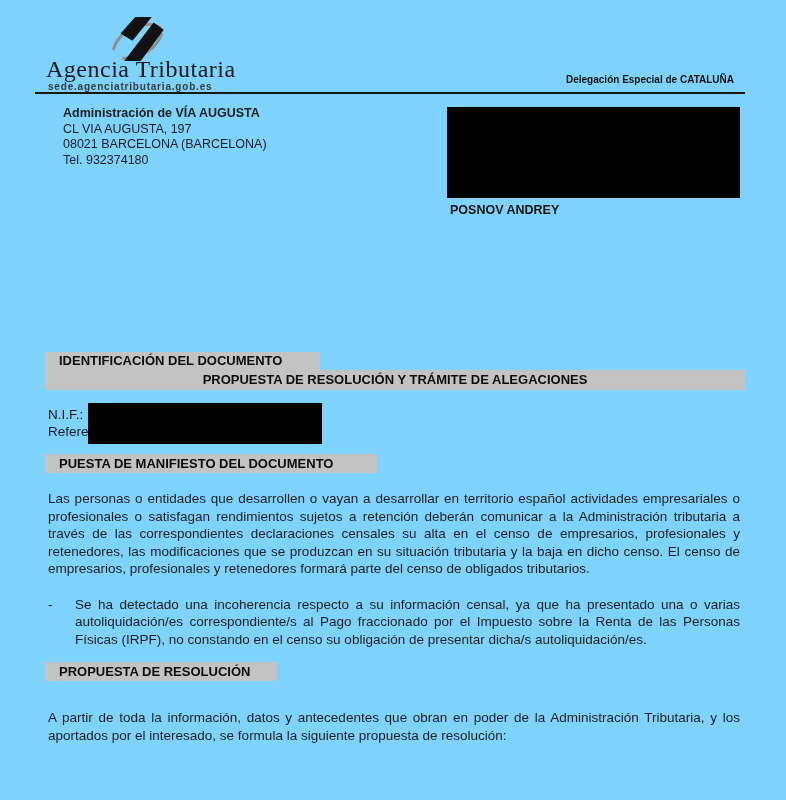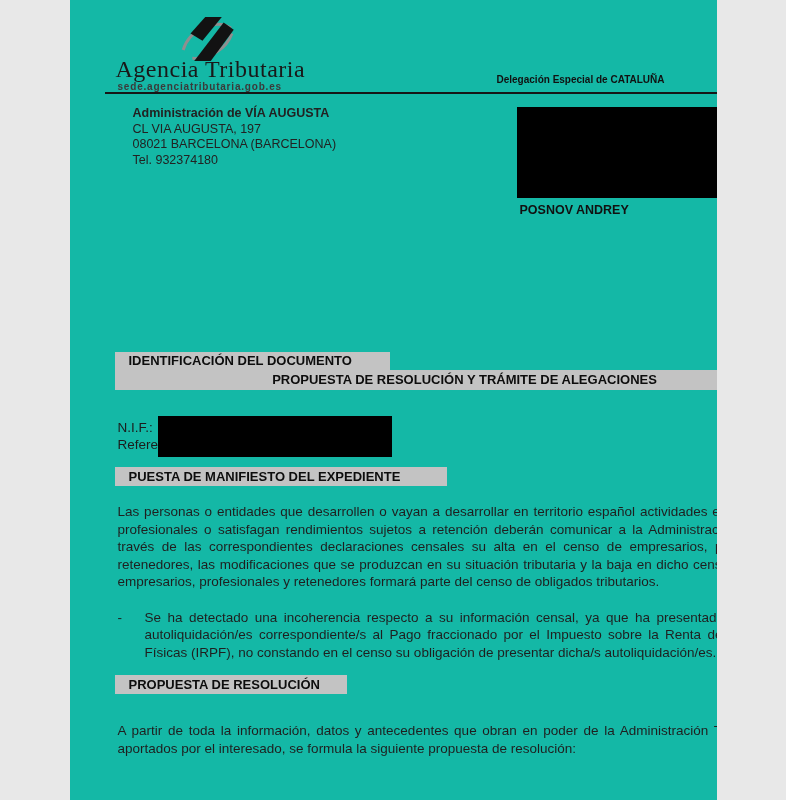--- a/index.html
+++ b/index.html
@@ -1,21 +1,21 @@
 <!DOCTYPE html>
 <html><head>
 <meta charset="utf-8">
 <style>
   * { margin:0; padding:0; box-sizing:border-box; }
   html,body { background:#e8e8e8; }
   .page {
     position:relative;
-    width:647px; height:800px;
+    width:786px; height:800px;
     margin:0 auto;
-    background:#14b8a6;
+    background:#7dd3fc;
     overflow:hidden;
     font-family:"Liberation Sans", sans-serif;
     color:#1c1c1c;
   }
   
   .logo-glyph { position:absolute; left:110px; top:16px; width:56px; height:46px; }
   .logo-title {
     position:absolute; left:46px; top:56px;
     font-family:"Liberation Serif", serif;
     font-size:24px; letter-spacing:0.5px; color:#191919;
@@ -44,21 +44,21 @@
     background:#c3c3c3; color:#0d0d0d;
     font-size:13px; font-weight:bold;
     height:20px; line-height:20px;
     padding:0 14px;
     white-space:nowrap;
   }
   .bar.title-bar { width:700px; text-align:center; }
   .bar.ident-bar { width:275px; height:18px; line-height:18px; margin-top:14px; }
   .bar.puesta-bar { width:332px; height:19px; line-height:19px; margin-top:14px; }
   .bar.resol-bar { width:232px; height:19px; line-height:19px; margin-top:14px; }
-  .nif-block { position:relative; margin-top:29px; margin-left:3px; font-size:13.5px; line-height:17px; }
+  .nif-block { position:relative; margin-top:16px; margin-left:3px; font-size:13.5px; line-height:17px; }
   .nif-redaction { position:absolute; left:40px; top:-3px; width:234px; height:41px; background:#000; }
   p.body-text {
     font-size:13.5px; line-height:17.5px;
     text-align:justify; color:#1f1f1f;
     margin-left:3px; width:692px;
   }
   .p1 { margin-top:17px; }
   .p2 { margin-top:13px; }
   .bullet { display:flex; margin-top:18px; margin-left:3px; width:692px; }
   .bullet .dash { flex:0 0 27px; font-size:13.5px; line-height:17.5px; }
@@ -96,21 +96,21 @@
     <div class="bar ident-bar">IDENTIFICACIÓN DEL DOCUMENTO</div>
 
     <div class="bar title-bar">PROPUESTA DE RESOLUCIÓN Y TRÁMITE DE ALEGACIONES</div>
 
     <div class="nif-block">
       <div>N.I.F.:</div>
       <div>Refere</div>
       <div class="nif-redaction"></div>
     </div>
 
-    <div class="bar puesta-bar">PUESTA DE MANIFIESTO DEL EXPEDIENTE</div>
+    <div class="bar puesta-bar">PUESTA DE MANIFIESTO DEL DOCUMENTO</div>
 
     <p class="body-text p1">Las personas o entidades que desarrollen o vayan a desarrollar en territorio español actividades empresariales o profesionales o satisfagan rendimientos sujetos a retención deberán comunicar a la Administración tributaria a través de las correspondientes declaraciones censales su alta en el censo de empresarios, profesionales y retenedores, las modificaciones que se produzcan en su situación tributaria y la baja en dicho censo. El censo de empresarios, profesionales y retenedores formará parte del censo de obligados tributarios.</p>
 
 
     <div class="bullet">
       <span class="dash">-</span>
       <p class="body-text">Se ha detectado una incoherencia respecto a su información censal, ya que ha presentado una o varias autoliquidación/es correspondiente/s al Pago fraccionado por el Impuesto sobre la Renta de las Personas Físicas (IRPF), no constando en el censo su obligación de presentar dicha/s autoliquidación/es.</p>
     </div>
 
     <div class="bar resol-bar">PROPUESTA DE RESOLUCIÓN</div>

